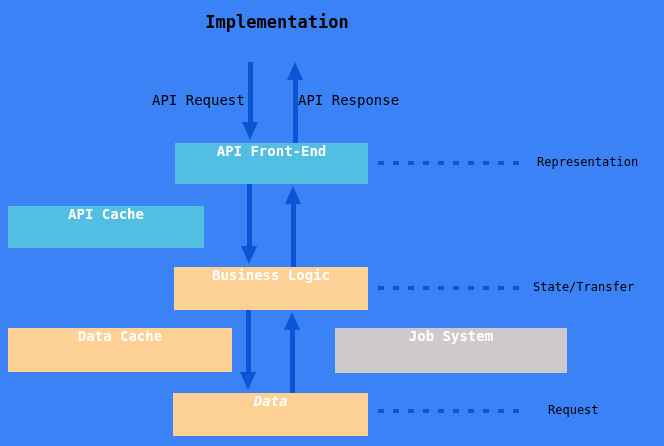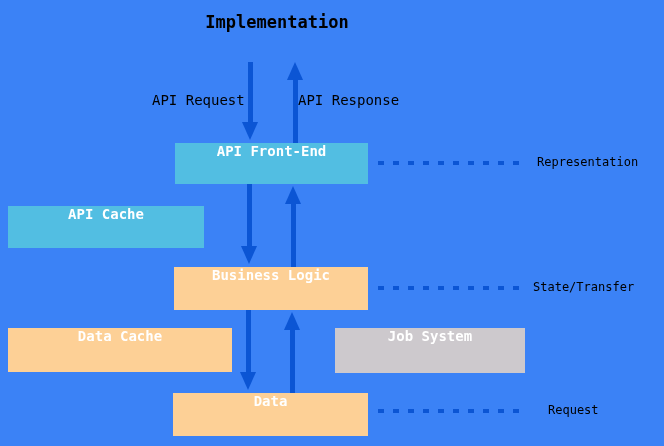--- a/index.html
+++ b/index.html
@@ -47,22 +47,22 @@
     white-space: nowrap;
   }
   .c-blue   { background: var(--blue); }
   .c-orange { background: var(--orange); }
   .c-gray   { background: var(--gray); }
 
   #box-api-front-end  { left: 175px; top: 143px; width: 193px; height: 41px; }
   #box-api-cache      { left: 8px;   top: 206px; width: 196px; height: 42px; }
   #box-business-logic { left: 174px; top: 267px; width: 194px; height: 43px; }
   #box-data-cache     { left: 8px;   top: 328px; width: 224px; height: 44px; }
-  #box-job-system     { left: 335px; top: 328px; width: 190px; height: 45px; }
-  #box-data           { left: 173px; top: 393px; width: 195px; height: 43px; }
+  #box-job-system     { left: 335px; top: 328px; width: 232px; height: 45px; }
+  #box-data           { left: 173px; top: 393px; width: 195px; height: 43px; font-style: italic; }
 
   .shaft {
     position: absolute;
     width: 5px;
     background: var(--arrow);
   }
   .head {
     position: absolute;
     width: 0; height: 0;
     border-left: 8px solid transparent;

